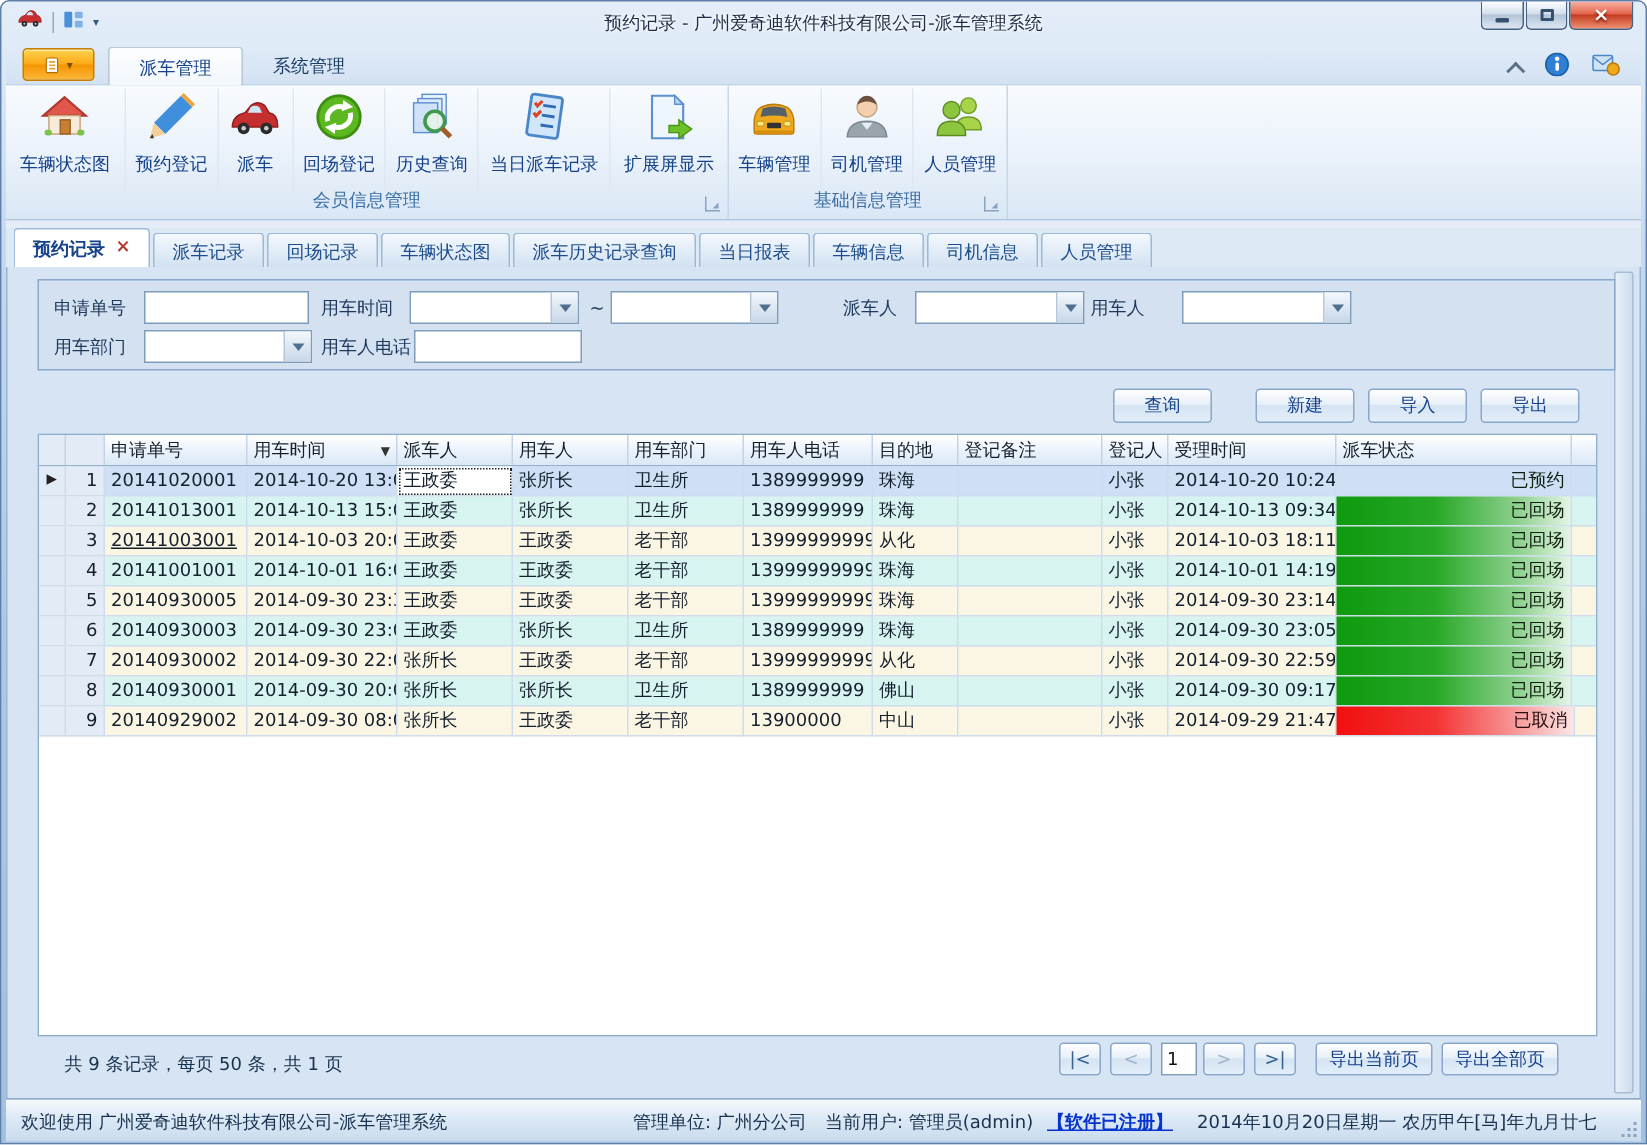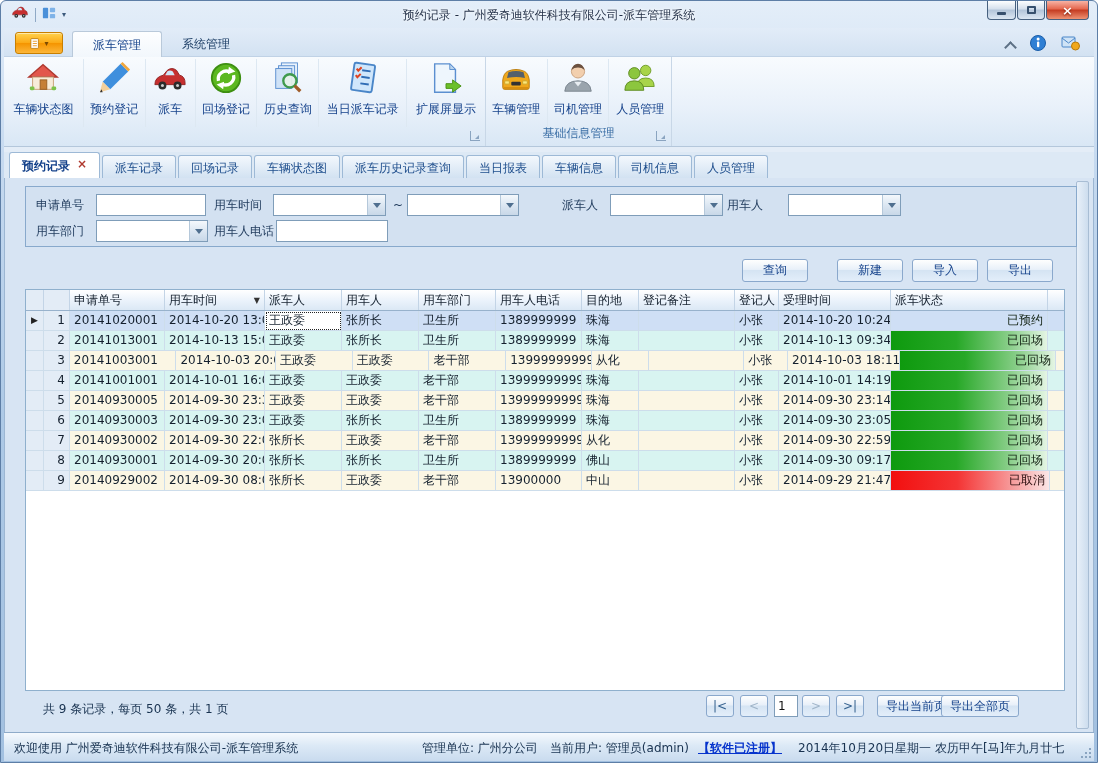--- a/index.html
+++ b/index.html
@@ -278,20 +278,21 @@
         </div>
         <div class="rbtn" style="width:78px">
           <span><svg viewBox="0 0 36 36">
                 <path d="M6 3 h16 l6 6 v24 h-22 z" fill="#eef6fd" stroke="#5b8fd0" stroke-width="1.5"></path>
                 <path d="M22 3 l6 6 h-6 z" fill="#bcd6ee" stroke="#5b8fd0"></path>
                 <path d="M18 24 h7 v-4 l9 6.5 -9 6.5 v-4 h-7 z" fill="#6cc02a" stroke="#4a9214"></path>
               </svg></span>
           <span class="rbtn-label">扩展屏显示</span>
         </div>
       </div>
+      <div class="rgroup-label">会员信息管理</div>
       <span class="launcher"></span>
     </div>
     <div class="rgroup" style="width:186px">
       <div class="rgroup-btns">
         <div class="rbtn" style="width:62px">
           <span><svg viewBox="0 0 36 36">
                 <path d="M4 20 q1-7 5-9 q9-4 18 0 q4 2 5 9 v8 q0 2-2 2 h-24 q-2 0-2-2 z" fill="#f0a81c" stroke="#b97a0a"></path>
                 <path d="M10 12 q8-3 16 0 l1.5 6 q-9.5-2-19 0 z" fill="#55606b"></path>
                 <rect x="6" y="21" width="5" height="3.5" rx="1" fill="#fde77a" stroke="#c9a227"></rect>
                 <rect x="25" y="21" width="5" height="3.5" rx="1" fill="#fde77a" stroke="#c9a227"></rect>
@@ -464,21 +465,21 @@
             <div class="c " style="width: 57px;">珠海</div>
             <div class="c " style="width: 96px;"></div>
             <div class="c " style="width: 44px;">小张</div>
             <div class="c " style="width: 112px;">2014-10-13 09:34</div>
             <div class="c st st-returned" style="width: 157px;">已回场</div>
             <div class="c fill"></div>
           </div>
           <div class="tr even">
             <div class="c ind" style="width: 18px;"></div>
             <div class="c num" style="width: 26px;">3</div>
-            <div class="c " style="width: 107px;">20141003001</div>
+            <div class="c " style="width: 95px; text-decoration: underline;">20141003001</div>
             <div class="c " style="width: 100px;">2014-10-03 20:00</div>
             <div class="c " style="width: 77px;">王政委</div>
             <div class="c " style="width: 77px;">王政委</div>
             <div class="c " style="width: 77px;">老干部</div>
             <div class="c " style="width: 86px;">13999999999</div>
             <div class="c " style="width: 57px;">从化</div>
             <div class="c " style="width: 96px;"></div>
             <div class="c " style="width: 44px;">小张</div>
             <div class="c " style="width: 112px;">2014-10-03 18:11</div>
             <div class="c st st-returned" style="width: 157px;">已回场</div>
@@ -583,21 +584,21 @@
         </div>
     </div>
 
     <span class="pager-summary">共 9 条记录，每页 50 条，共 1 页</span>
     <button class="btn pg small" style="left:701px">|&lt;</button>
     <button class="btn pg small dim" style="left:735px">&lt;</button>
     <input class="page-input" style="left: 769px;" value="1">
     <button class="btn pg small dim" style="left:797px">&gt;</button>
     <button class="btn pg small" style="left:831px">&gt;|</button>
     <button class="btn pg" style="left:872px;width:78px">导出当前页</button>
-    <button class="btn pg" style="left:936px;width:78px">导出全部页</button>
+    <button class="btn pg" style="left:956px;width:78px">导出全部页</button>
   </div>
 
   <div class="statusbar">
     <span class="sb" style="left:10px">欢迎使用 广州爱奇迪软件科技有限公司-派车管理系统</span>
     <span class="sb" style="left:418px">管理单位: 广州分公司</span>
     <span class="sb" style="left:546px">当前用户: 管理员(admin)</span>
     <span class="sb sb-link" style="left:694px">【软件已注册】</span>
     <span class="sb" style="left:794px">2014年10月20日星期一 农历甲午[马]年九月廿七</span>
     <span class="grip">
       <i style="right:0;bottom:0"></i>

